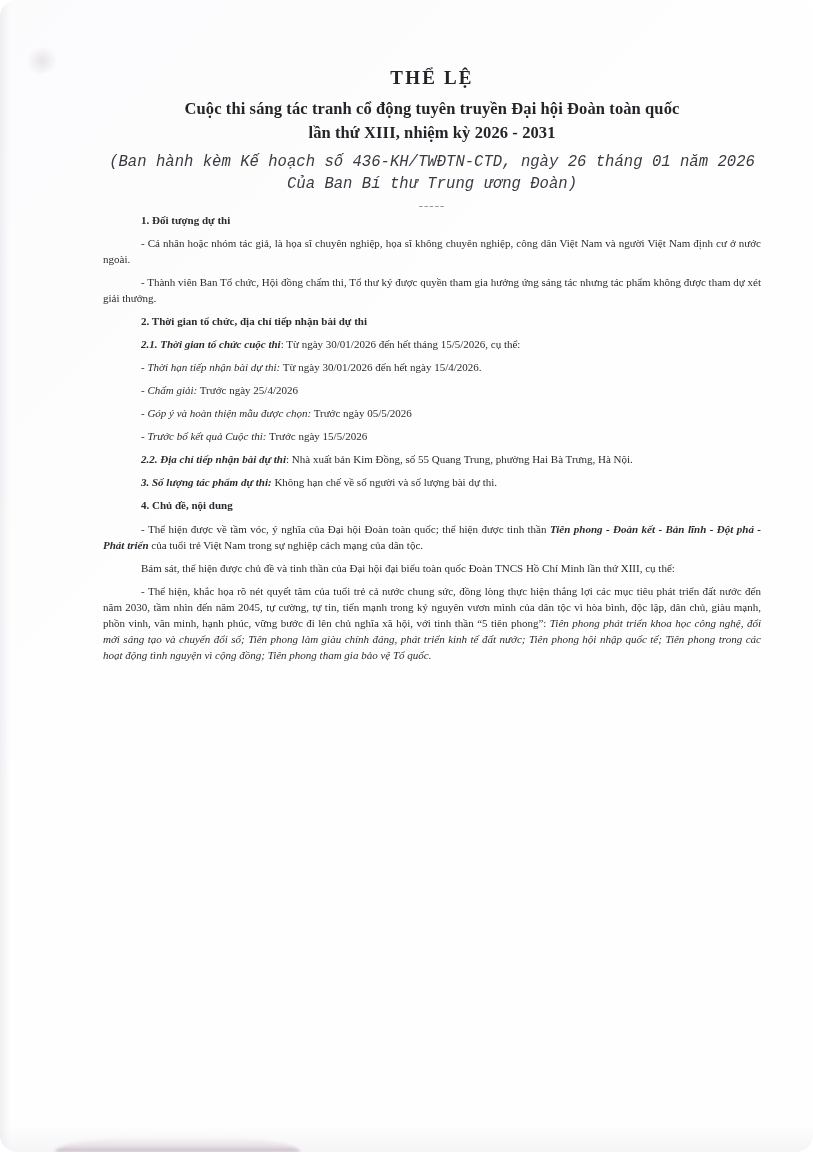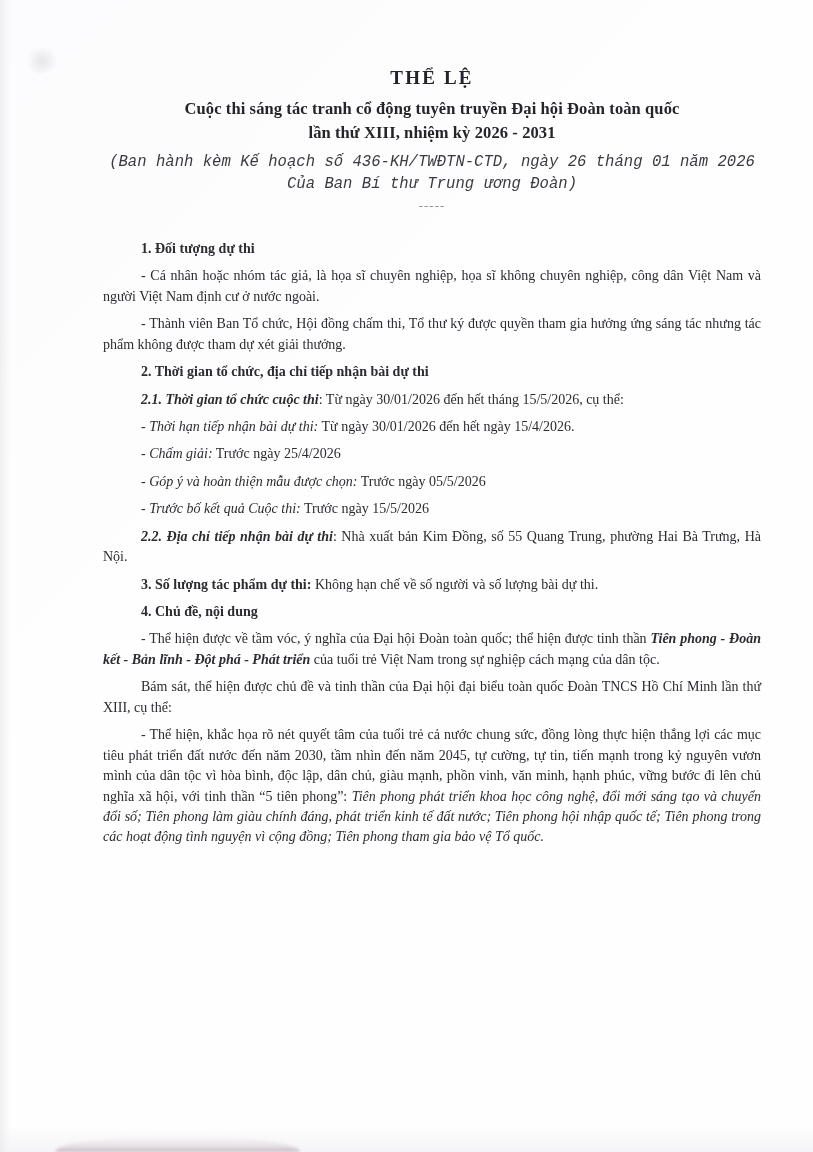--- a/index.html
+++ b/index.html
@@ -11,20 +11,21 @@
 
   #page {
     position: relative;
     width: 813px;
     height: 1152px;
     margin: 0 auto;
     background: #fefefe;
     overflow: hidden;
     font-family: "Liberation Serif", "DejaVu Serif", serif;
     color: #2b2b30;
+    border-radius: 17px;
     -webkit-font-smoothing: antialiased;
   }
 
   
   .scan-smudge-tl {
     position: absolute;
     left: 28px;
     top: 48px;
     width: 28px;
     height: 26px;
@@ -107,37 +108,37 @@
   .doc-sep {
     font-size: 13px;
     letter-spacing: 1px;
     margin-top: 4px;
     color: #8d8d96;
     line-height: 1;
   }
 
   
   .body {
-    margin-top: 27px;
-    font-size: 14px;
+    font-size: 11px;
     line-height: 1.46;
     text-align: justify;
   }
   .body p {
     margin: 0 0 7px 0;
     text-indent: 38px;
   }
   .heading {
     font-weight: bold;
     text-indent: 38px;
     margin: 0 0 7px 0;
     text-align: left;
   }
   .heading-run {
     font-weight: bold;
+    font-style: italic;
   }
   .ital {
     font-style: italic;
   }
   .bold-ital {
     font-weight: bold;
     font-style: italic;
   }
   .gap-sm { margin-bottom: 9px; }
 </style>

